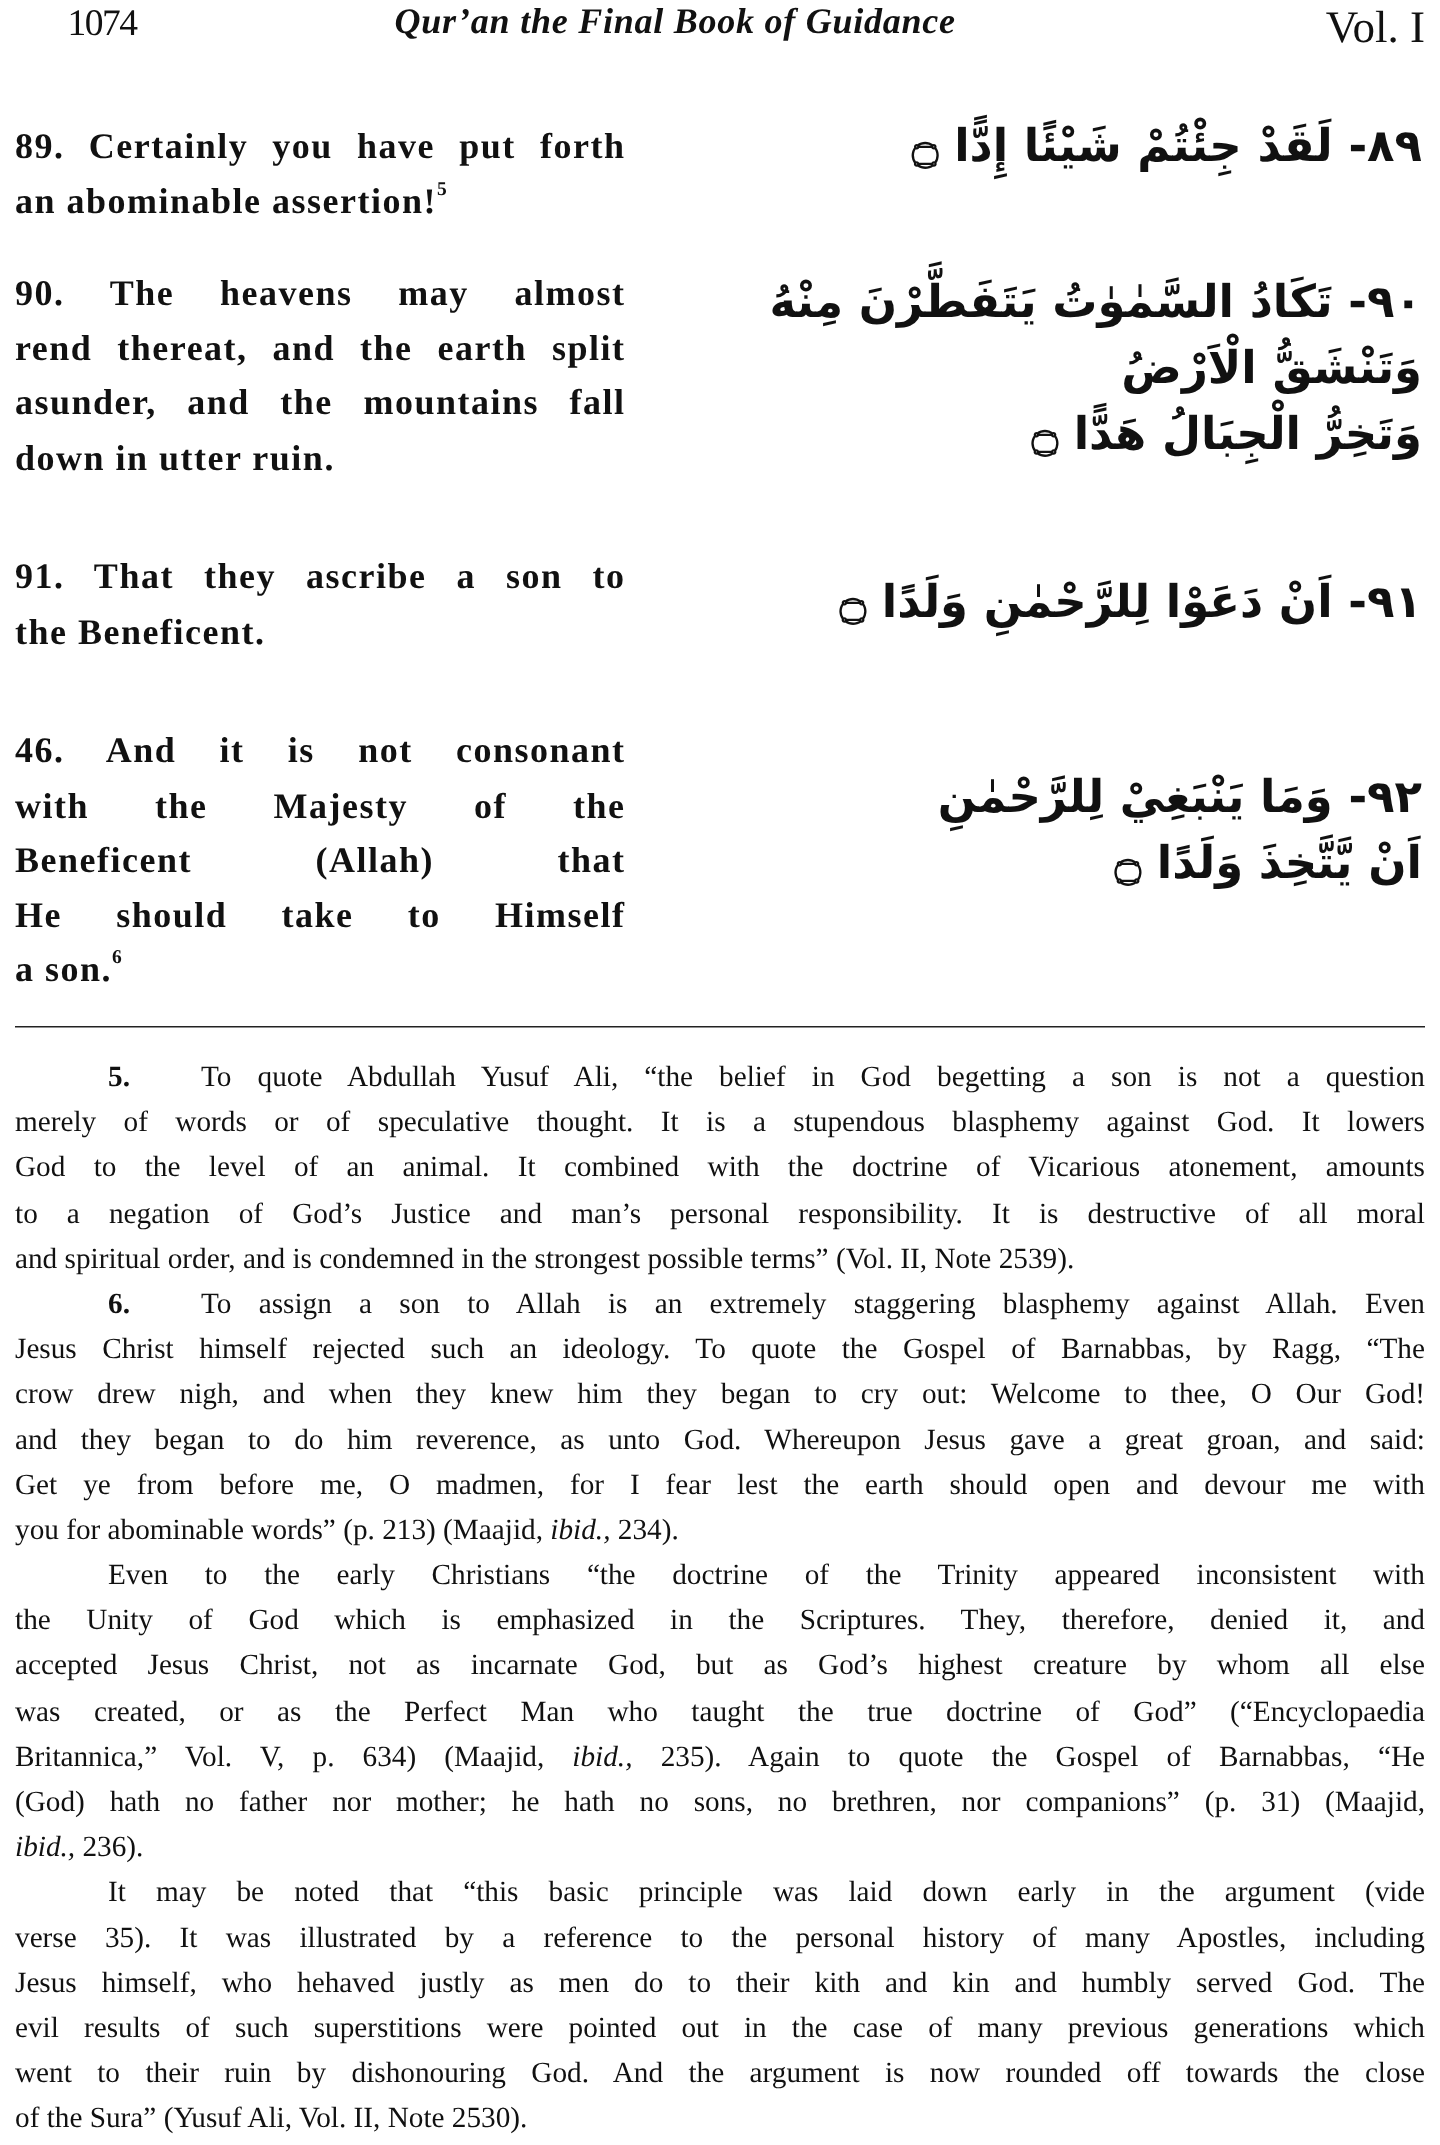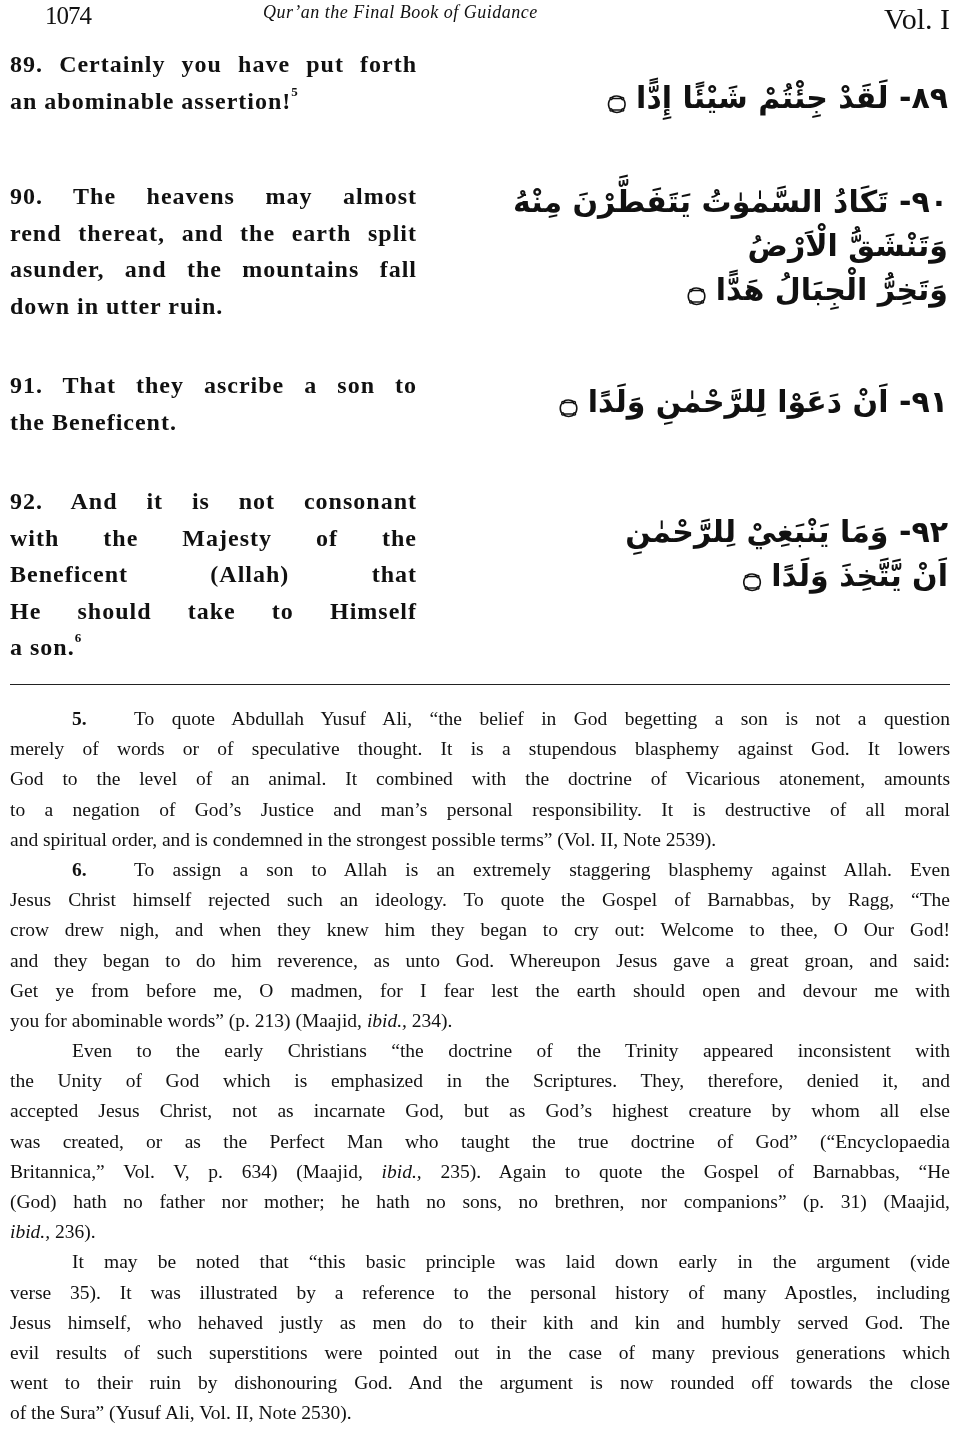--- a/index.html
+++ b/index.html
@@ -1,19 +1,19 @@
 <!DOCTYPE html>
 <html><head>
 <meta charset="utf-8">
 <style>
   html, body { margin: 0; padding: 0; background: #ffffff; }
   body { width: 960px; height: 1430px; position: relative; overflow: hidden; color: #111; }
   .header { position: absolute; top: 0; left: 0; width: 960px; height: 40px; font-family: "Liberation Serif", serif; }
   .header .pageno { position: absolute; left: 8px; top: 2px; font-size: 25px; letter-spacing: -1px; margin-left: 37px; }
-  .header .title { position: absolute; left: 263px; top: 2px; font-size: 18px; font-style: italic; letter-spacing: 0.5px; }
+  .header .title { position: absolute; left: 263px; top: 2px; font-size: 24px; font-style: italic; letter-spacing: 0.5px; font-weight: bold; }
   .header .vol { position: absolute; right: 10px; top: 2px; font-size: 30px; }
 
   .verse { position: absolute; left: 10px; width: 407px; font-family: "Liberation Serif", serif; font-weight: bold; font-size: 24px; line-height: 36.5px; }
   .verse .line { display: block; text-align: justify; text-align-last: justify; white-space: nowrap; height: 36.5px; letter-spacing: 1px; }
   .verse .line.last { text-align-last: left; }
   .verse sup { font-size: 13px; vertical-align: top; line-height: 1; position: relative; top: 2px; }
 
   .arabic { position: absolute; right: 12px; font-family: "DejaVu Sans", sans-serif; font-size: 30px; direction: rtl; text-align: right; line-height: 44px; font-weight: bold; }
 
   .rule { position: absolute; left: 10px; top: 684px; width: 940px; height: 0; border-top: 1.5px solid #222; }
@@ -27,21 +27,21 @@
 </style>
 </head>
 <body>
 
 <div class="header">
   <span class="pageno">1074</span>
   <span class="title">Qur’an the Final Book of Guidance</span>
   <span class="vol">Vol. I</span>
 </div>
 
-<div class="verse" style="top:46px">
+<div class="verse" style="top:80px">
   <span class="line">89. Certainly you have put forth</span>
   <span class="line last"><span>an abominable assertion!</span><sup>5</sup></span>
 </div>
 <div class="arabic" style="top:76px">
   <div>۸۹- لَقَدْ جِئْتُمْ شَيْئًا إِدًّا ۝</div>
 </div>
 
 <div class="verse" style="top:178px">
   <span class="line">90. The heavens may almost</span>
   <span class="line">rend thereat, and the earth split</span>
@@ -56,21 +56,21 @@
 
 <div class="verse" style="top:367px">
   <span class="line">91. That they ascribe a son to</span>
   <span class="line last">the Beneficent.</span>
 </div>
 <div class="arabic" style="top:380px">
   <div>۹۱- اَنْ دَعَوْا لِلرَّحْمٰنِ وَلَدًا ۝</div>
 </div>
 
 <div class="verse" style="top:483px">
-  <span class="line">92. And it is not consonant</span>
+  <span class="line">46. And it is not consonant</span>
   <span class="line">with the Majesty of the</span>
   <span class="line">Beneficent (Allah) that</span>
   <span class="line">He should take to Himself</span>
   <span class="line last"><span>a son.</span><sup>6</sup></span>
 </div>
 <div class="arabic" style="top:510px">
   <div>۹۲- وَمَا يَنْبَغِيْ لِلرَّحْمٰنِ</div>
   <div>اَنْ يَّتَّخِذَ وَلَدًا ۝</div>
 </div>
 

